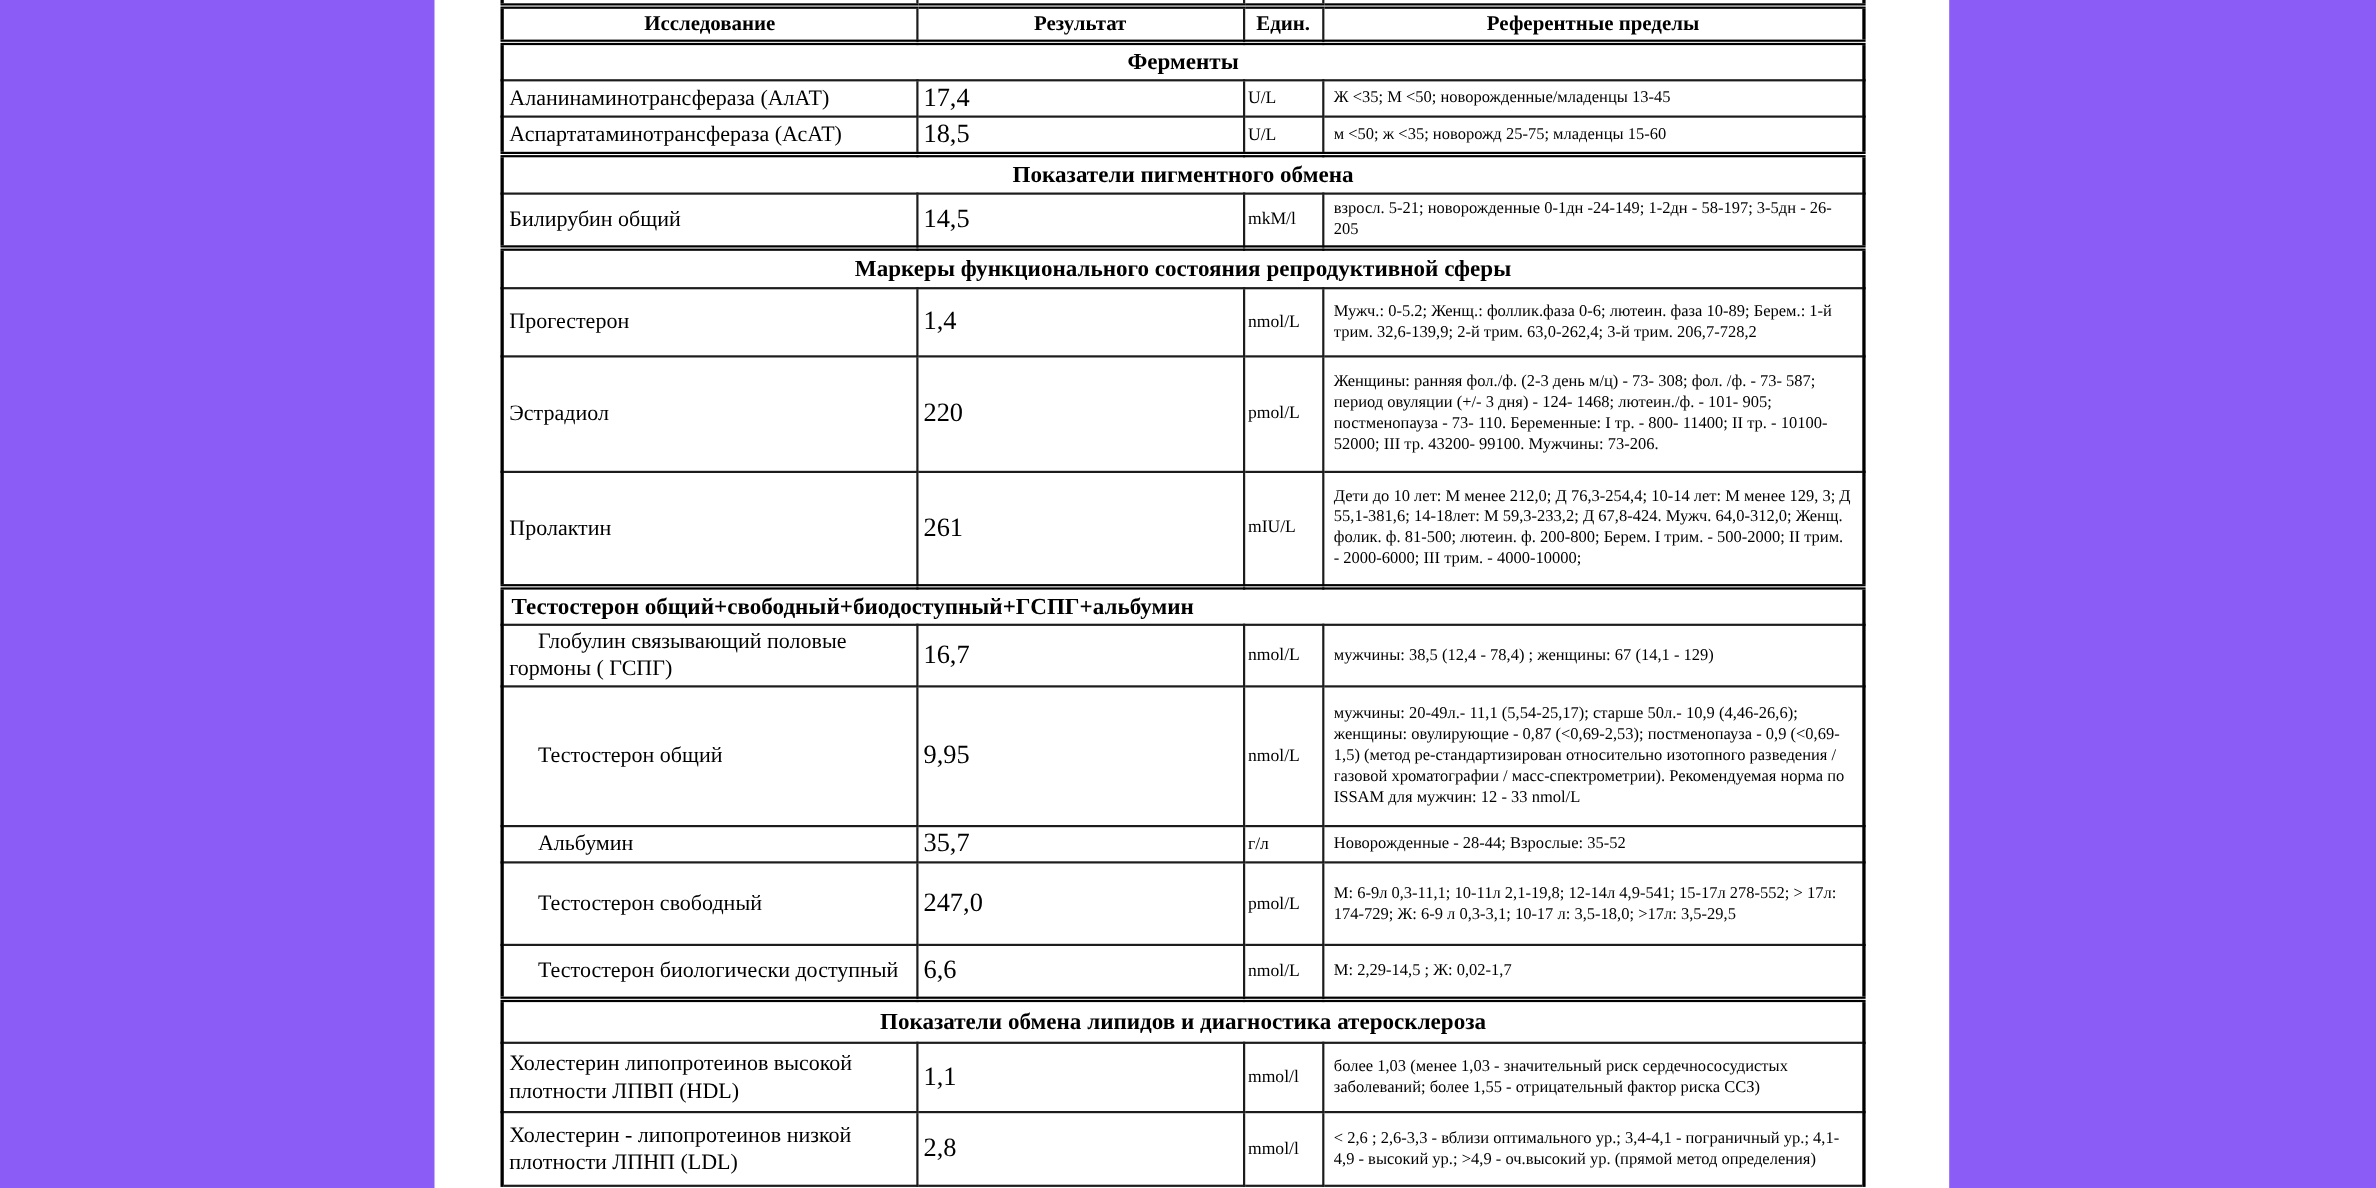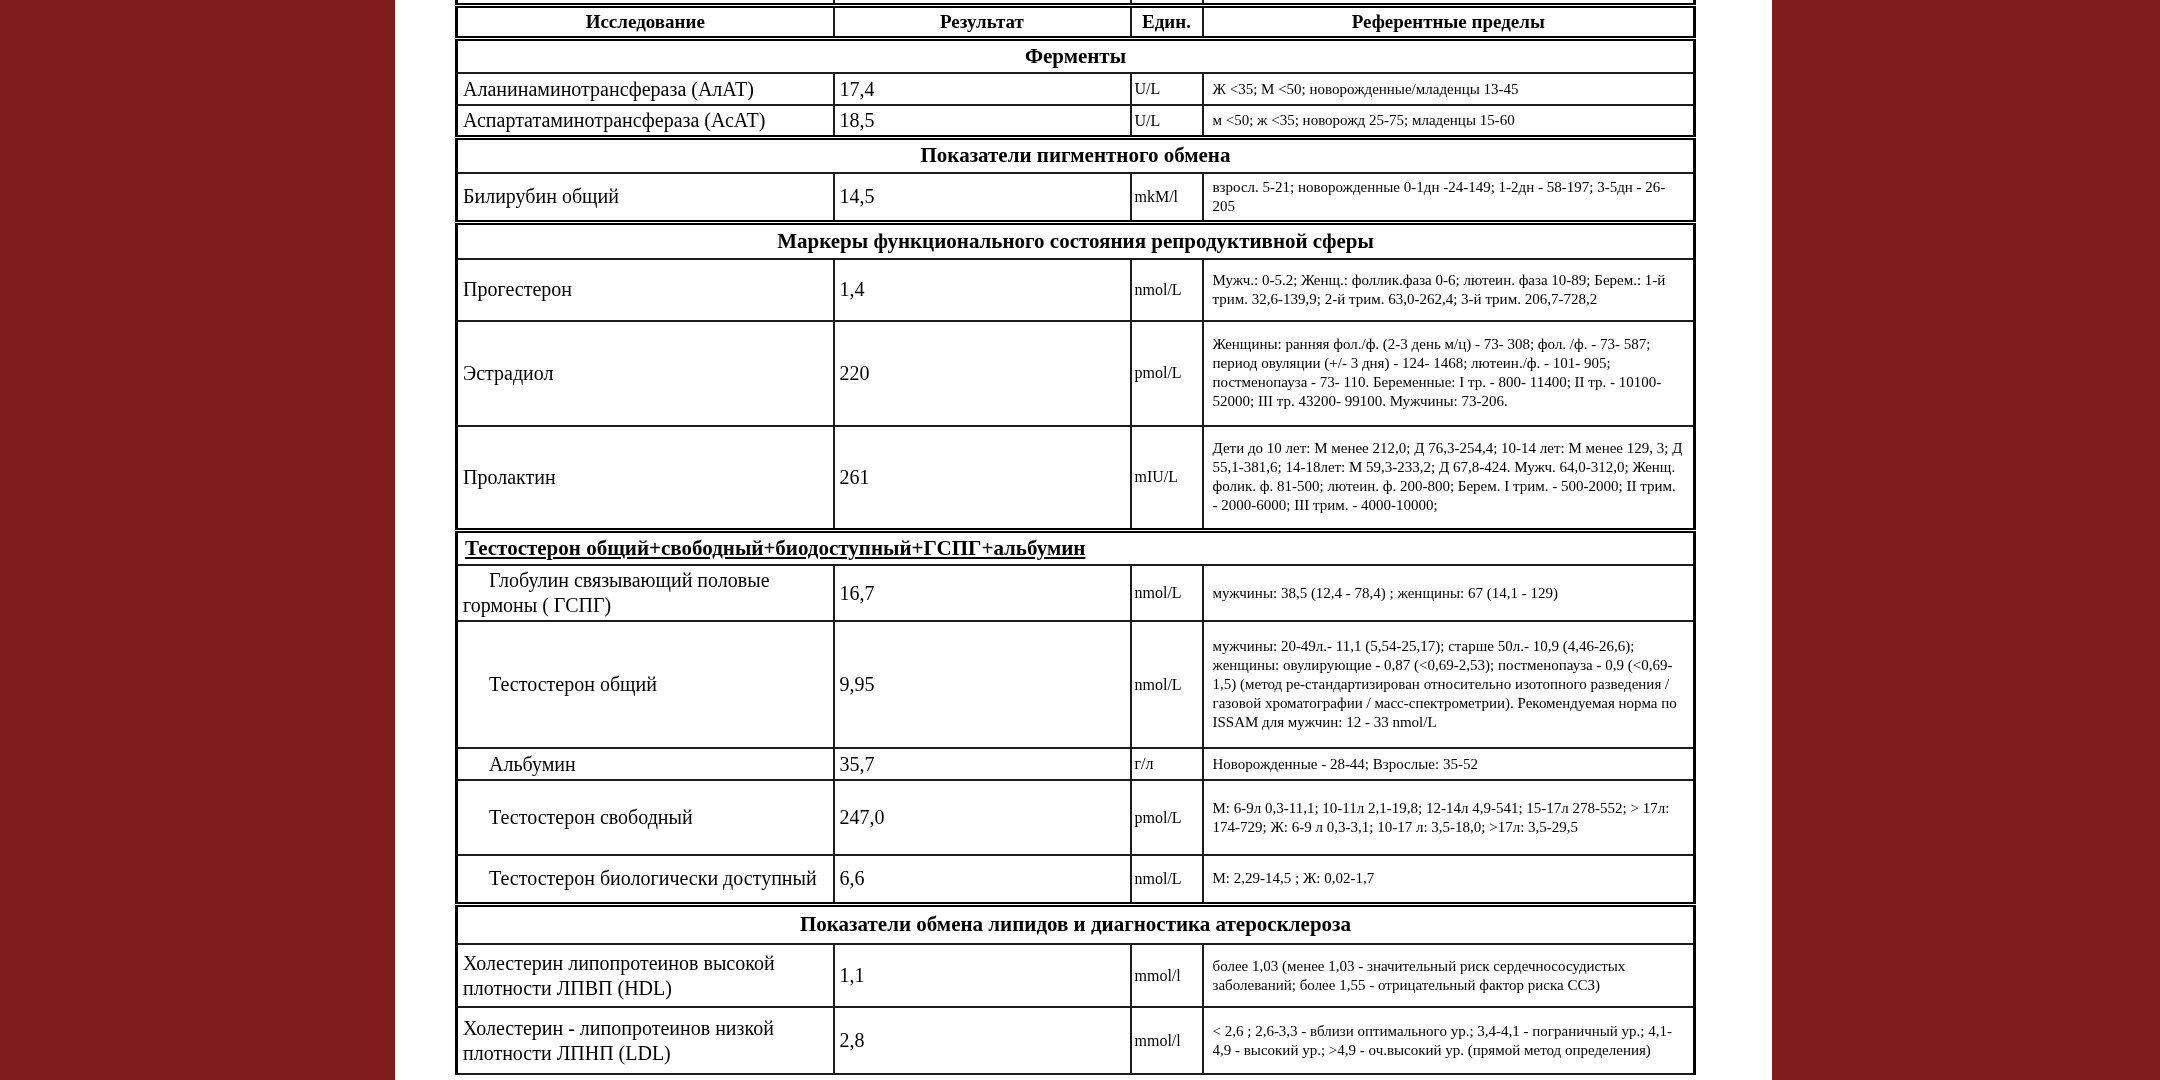--- a/index.html
+++ b/index.html
@@ -2,21 +2,21 @@
 <html><head>
 <meta charset="utf-8">
 <style>
   html, body {
     margin: 0; padding: 0;
     background: #000;
   }
   .stage {
     position: relative;
     width: 2160px; height: 1080px;
-    background: #7f1d1d;
+    background: #8b5cf6;
     overflow: hidden;
     font-family: "Liberation Serif", "DejaVu Serif", serif;
   }
   .paper {
     position: absolute;
     left: 395px; top: 0;
     width: 1377px; height: 1080px;
     background: #fff;
     overflow: hidden;
   }
@@ -66,21 +66,21 @@
 
   td.c-name {
     font-size: 20px;
     line-height: 1.25;
     padding: 2px 6px 2px 5px;
     vertical-align: middle;
     text-align: left;
   }
   td.c-name.indent { text-indent: 26px; }
   td.c-result {
-    font-size: 20px;
+    font-size: 24px;
     padding: 2px 5px;
     vertical-align: middle;
     text-align: left;
   }
   td.c-unit {
     font-size: 16px;
     padding: 2px 3px;
     vertical-align: middle;
     text-align: left;
   }
@@ -157,21 +157,21 @@
             <td class="c-result">220</td>
             <td class="c-unit">pmol/L</td>
             <td class="c-ref">Женщины: ранняя фол./ф. (2-3 день м/ц)  - 73- 308; фол. /ф. - 73- 587; период овуляции (+/- 3 дня)  - 124- 1468; лютеин./ф. - 101- 905; постменопауза - 73- 110. Беременные: I тр. - 800- 11400; II тр. - 10100- 52000; III тр. 43200- 99100. Мужчины: 73-206.</td>
           </tr>
           <tr style="height: 105px;">
             <td class="c-name">Пролактин</td>
             <td class="c-result">261</td>
             <td class="c-unit">mIU/L</td>
             <td class="c-ref">Дети до 10 лет: М менее 212,0; Д 76,3-254,4;  10-14 лет: М менее 129, 3; Д 55,1-381,6;  14-18лет: М 59,3-233,2; Д 67,8-424. Мужч. 64,0-312,0;  Женщ. фолик. ф.  81-500; лютеин. ф. 200-800; Берем. I трим. - 500-2000; II трим. - 2000-6000; III трим. - 4000-10000;</td>
           </tr>
-          <tr class="section-row align-left" style="height: 33px; text-decoration: underline;">
+          <tr class="section-row align-left" style="height: 33px;">
             <td colspan="4">Тестостерон общий+свободный+биодоступный+ГСПГ+альбумин</td>
           </tr>
           <tr style="height: 52px;">
             <td class="c-name indent">Глобулин связывающий половые гормоны ( ГСПГ)</td>
             <td class="c-result">16,7</td>
             <td class="c-unit">nmol/L</td>
             <td class="c-ref">мужчины: 38,5 (12,4 - 78,4) ; женщины:  67 (14,1 - 129)</td>
           </tr>
           <tr style="height: 127px;">
             <td class="c-name indent">Тестостерон общий</td>

